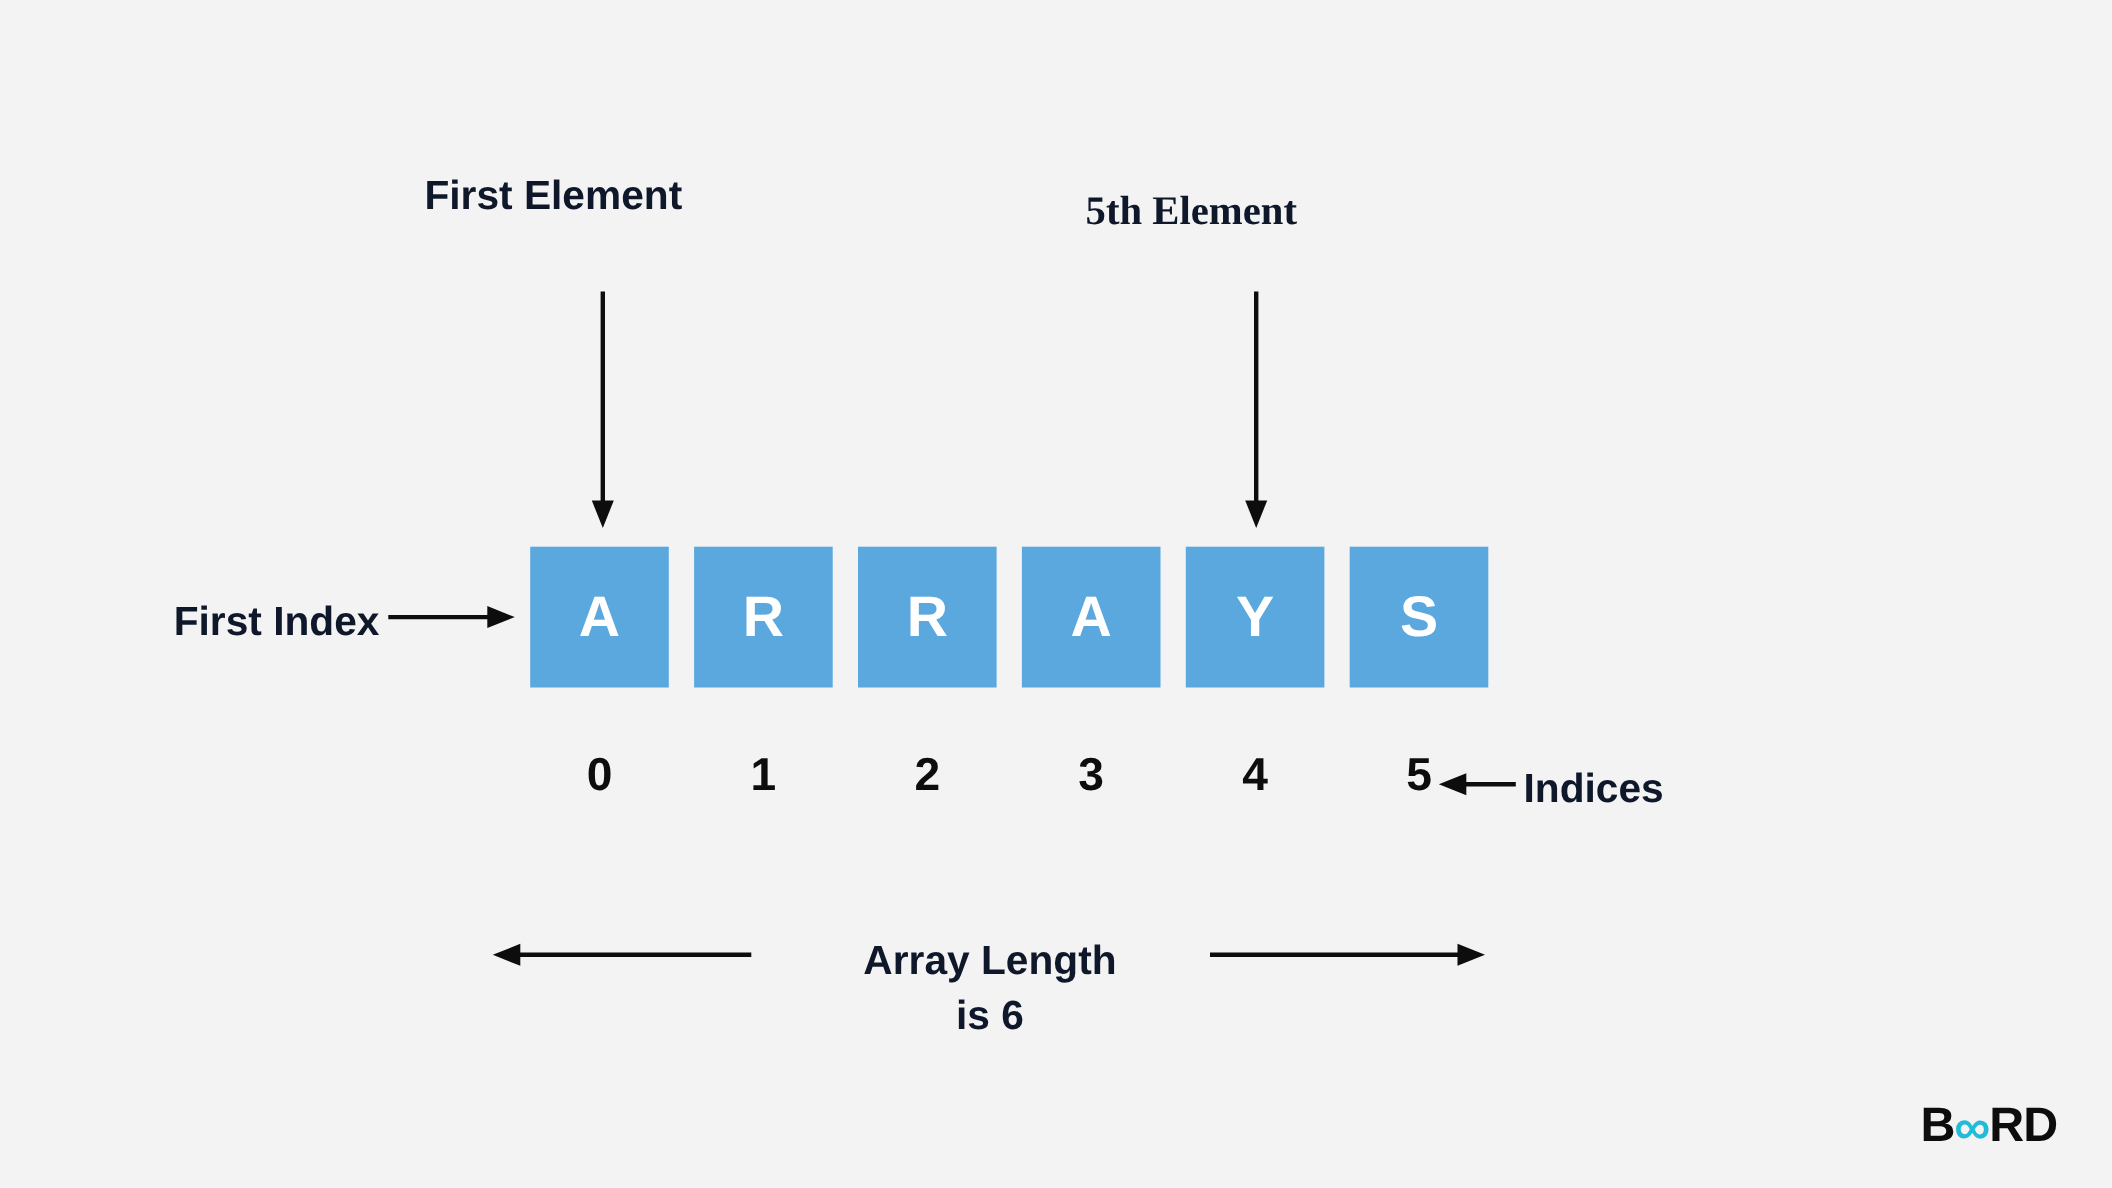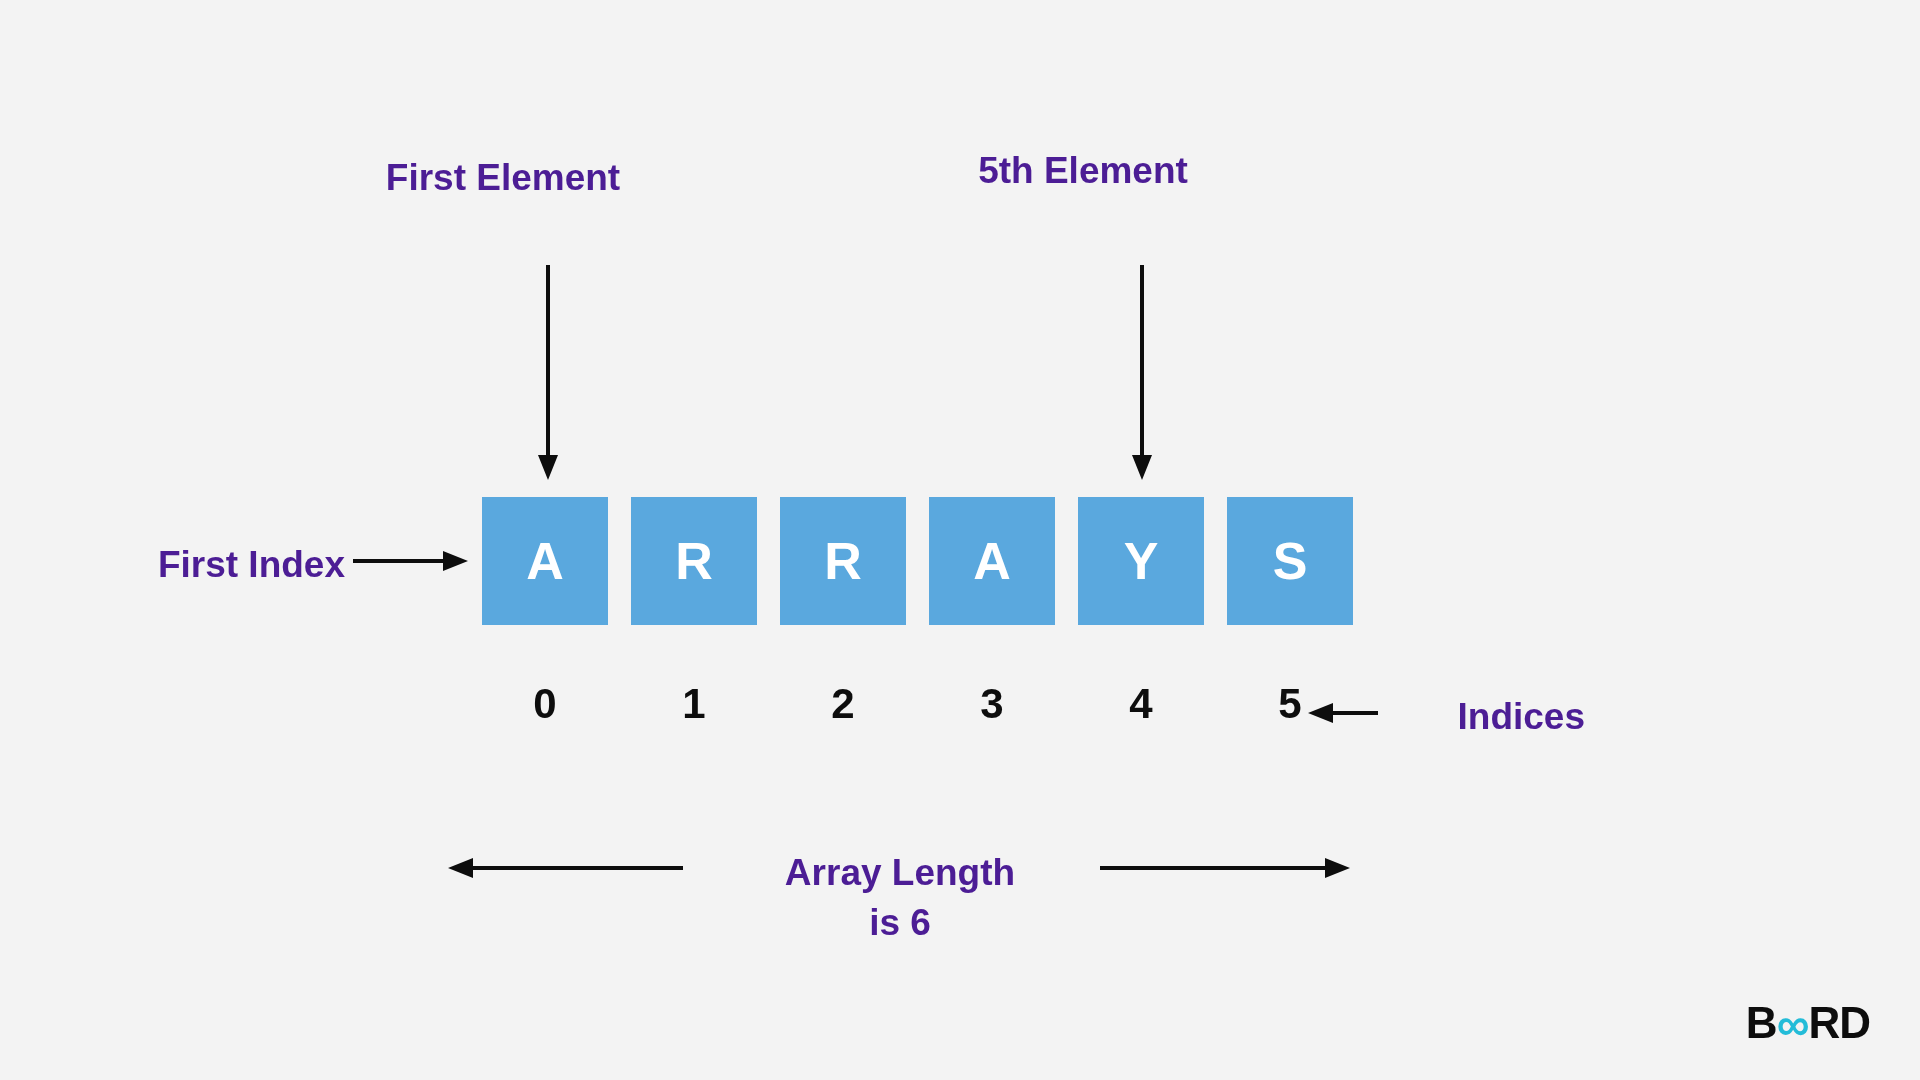--- a/index.html
+++ b/index.html
@@ -7,28 +7,28 @@
       width: 1920px;
       height: 1080px;
       background: #f3f3f3;
       font-family: 'Segoe UI', Arial, sans-serif;
       position: relative;
       overflow: hidden;
     }
     .label {
       position: absolute;
       font-weight: 700;
-      color: #4c1d95;
+      color: #0f172a;
       text-align: center;
       line-height: 1.35;
     }
     .first-element-label { left: 313px; top: 153px; width: 380px; font-size: 37px; }
-    .fifth-element-label { left: 893px; top: 146px; width: 380px; font-size: 37px; }
+    .fifth-element-label { left: 893px; top: 168px; width: 380px; font-size: 37px; font-family: Liberation Serif, serif; }
     .first-index-label  { left: 75px;  top: 540px; width: 270px; font-size: 37px; text-align: right; }
-    .indices-label      { left: 1385px; top: 692px; width: 200px; font-size: 37px; text-align: right; }
+    .indices-label      { left: 1385px; top: 692px; width: 200px; font-size: 37px; text-align: left; }
     .array-length-line1 { left: 690px;  top: 848px; width: 420px; font-size: 37px; }
     .array-length-line2 { left: 690px;  top: 898px; width: 420px; font-size: 37px; }
 
     .cell {
       position: absolute;
       width: 126px;
       height: 128px;
       background: #5aa8de;
       color: #ffffff;
       font-weight: 700;

